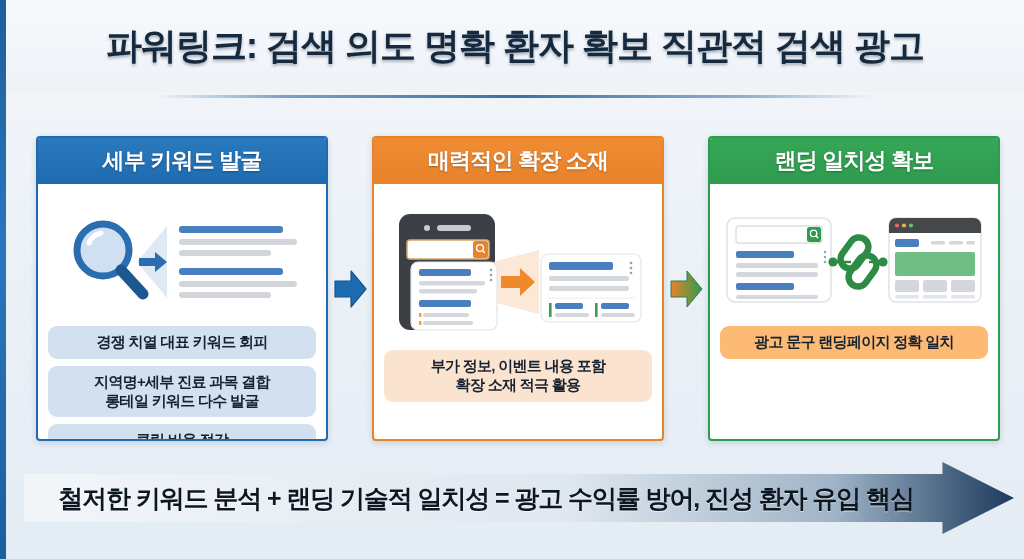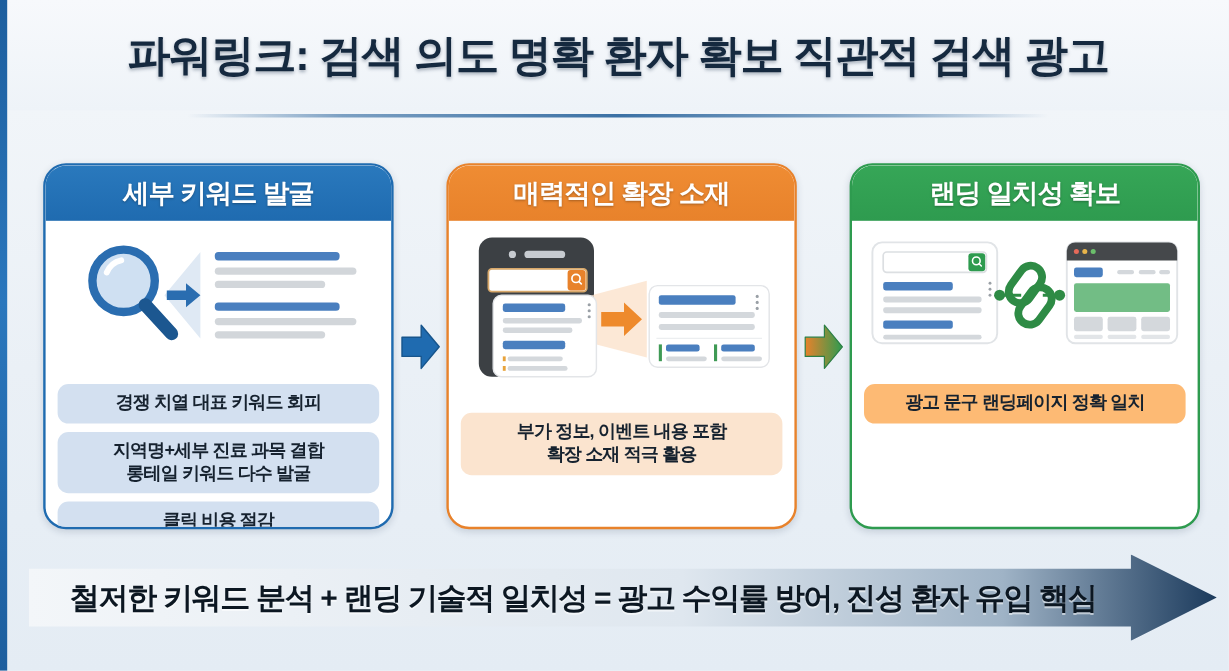--- a/index.html
+++ b/index.html
@@ -73,21 +73,21 @@
     right: 24px;
     height: 305px;
     display: flex;
     align-items: stretch;
     justify-content: space-between;
   }
 
   .card {
     width: 292px;
     background: #ffffff;
-    border-radius: 19px;
+    border-radius: 4px;
     display: flex;
     flex-direction: column;
     overflow: hidden;
     box-shadow: 0 2px 6px rgba(30,50,80,0.16);
   }
   .card.blue   { border: 2px solid #1f6bb0; }
   .card.orange { border: 2px solid #e8822b; }
   .card.green  { border: 2px solid #2e9b4f; }
 
   .card-head {
@@ -104,21 +104,22 @@
   }
   .card.blue   .card-head { background: linear-gradient(180deg,#2a79bd 0%, #1f6bb0 100%); }
   .card.orange .card-head { background: linear-gradient(180deg,#ef8c33 0%, #e8822b 100%); }
   .card.green  .card-head { background: linear-gradient(180deg,#36a657 0%, #2e9b4f 100%); }
 
   .card-body {
     flex: 1 1 auto;
     display: flex;
     flex-direction: column;
     padding: 8px 10px 10px;
-    gap: 24px;
+    gap: 14px;
+    margin-top: 16px;
   }
 
   .illus {
     flex: 0 0 auto;
     height: 104px;
     display: flex;
     align-items: center;
     justify-content: center;
   }
   .card.orange .illus { height: 128px; }

